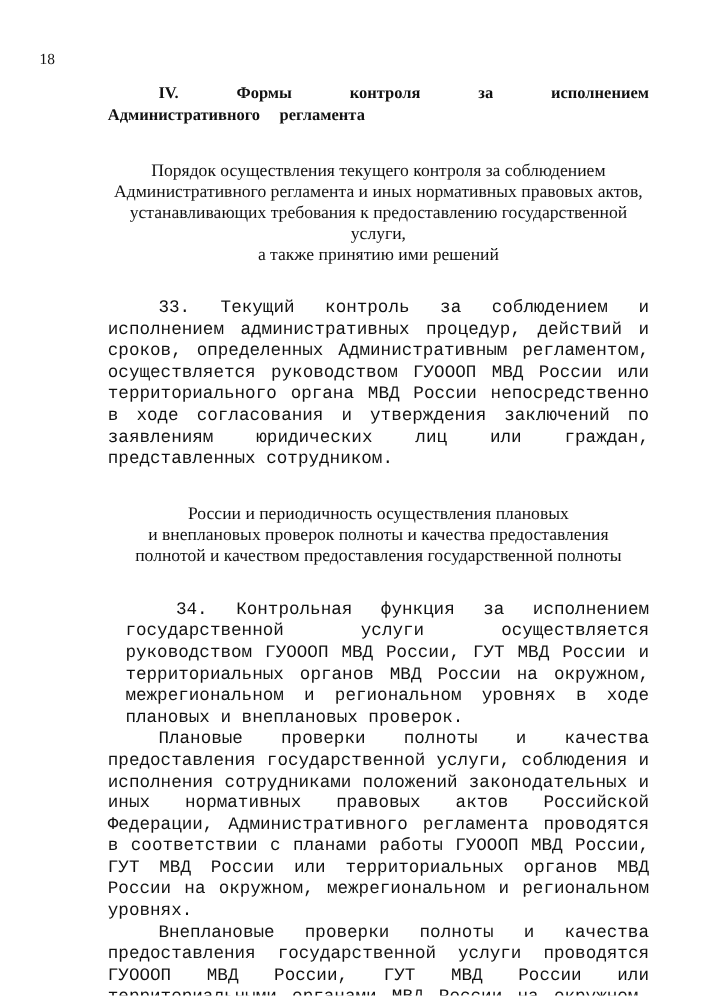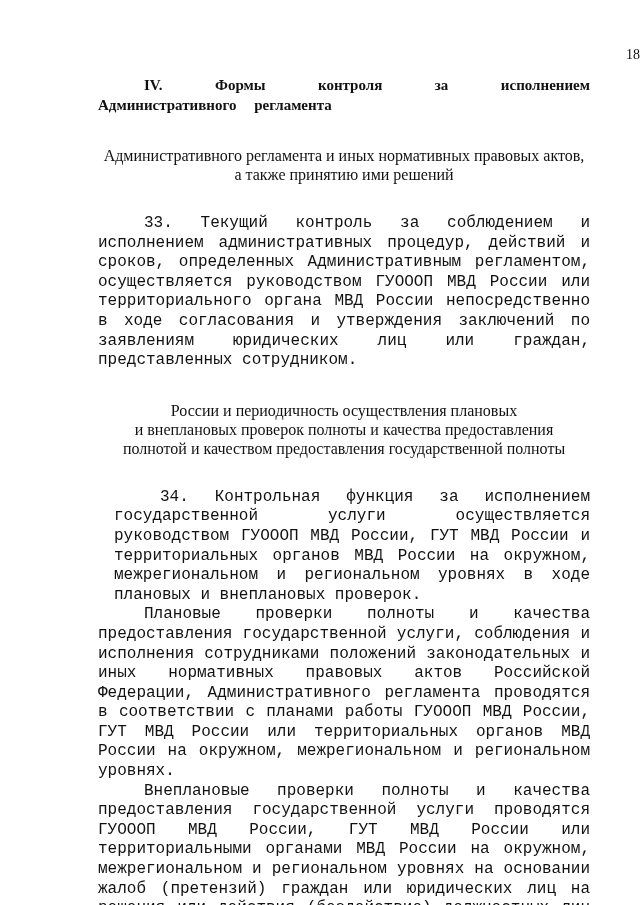--- a/index.html
+++ b/index.html
@@ -5,21 +5,21 @@
   html, body { margin: 0; padding: 0; background: #ffffff; }
   body { width: 640px; height: 905px; overflow: hidden; position: relative; }
   .page {
     position: absolute; left: 0; top: 0; width: 640px; height: 905px;
     background: #ffffff; color: #111111;
     font-family: "Liberation Serif", "DejaVu Serif", serif;
     font-size: 16px; line-height: 20px;
   }
   .page-number {
     position: absolute; top: 45px; left: 0; width: 640px;
-    text-align: right; padding-left: 16px; box-sizing: border-box;
+    text-align: left; padding-left: 36px; box-sizing: border-box;
     font-size: 14px;
   }
   .content { position: absolute; left: 98px; top: 75px; width: 492px; }
   .section-title {
     font-weight: bold; text-align: justify; text-align-last: left;
     text-indent: 46px; margin: 0; line-height: 20px; font-size: 15px;
     word-spacing: 14px;
   }
   .subheading {
     text-align: center; margin: 0; line-height: 19px; font-size: 16px;
@@ -37,21 +37,23 @@
 </head>
 <body>
 
 <div class="page">
   <div class="page-number">18</div>
 
   <div class="content">
     <p class="section-title">IV. Формы контроля за исполнением Административного регламента</p>
 
     <div class="subheading sub1">
+      <div>Порядок осуществления текущего контроля за соблюдением</div>
       <div>Административного регламента и иных нормативных правовых актов,</div>
+      <div>устанавливающих требования к предоставлению государственной услуги,</div>
       <div>а также принятию ими решений</div>
     </div>
 
     <p class="para p33">33. Текущий контроль за соблюдением и исполнением административных процедур, действий и сроков, определенных Административным регламентом, осуществляется руководством ГУОООП МВД России или территориального органа МВД России непосредственно в ходе согласования и утверждения заключений по заявлениям юридических лиц или граждан, представленных сотрудником.</p>
 
     <div class="subheading sub2">
       <div>России и периодичность осуществления плановых</div>
       <div>и внеплановых проверок полноты и качества предоставления</div>
       <div>полнотой и качеством предоставления государственной полноты</div>
     </div>

